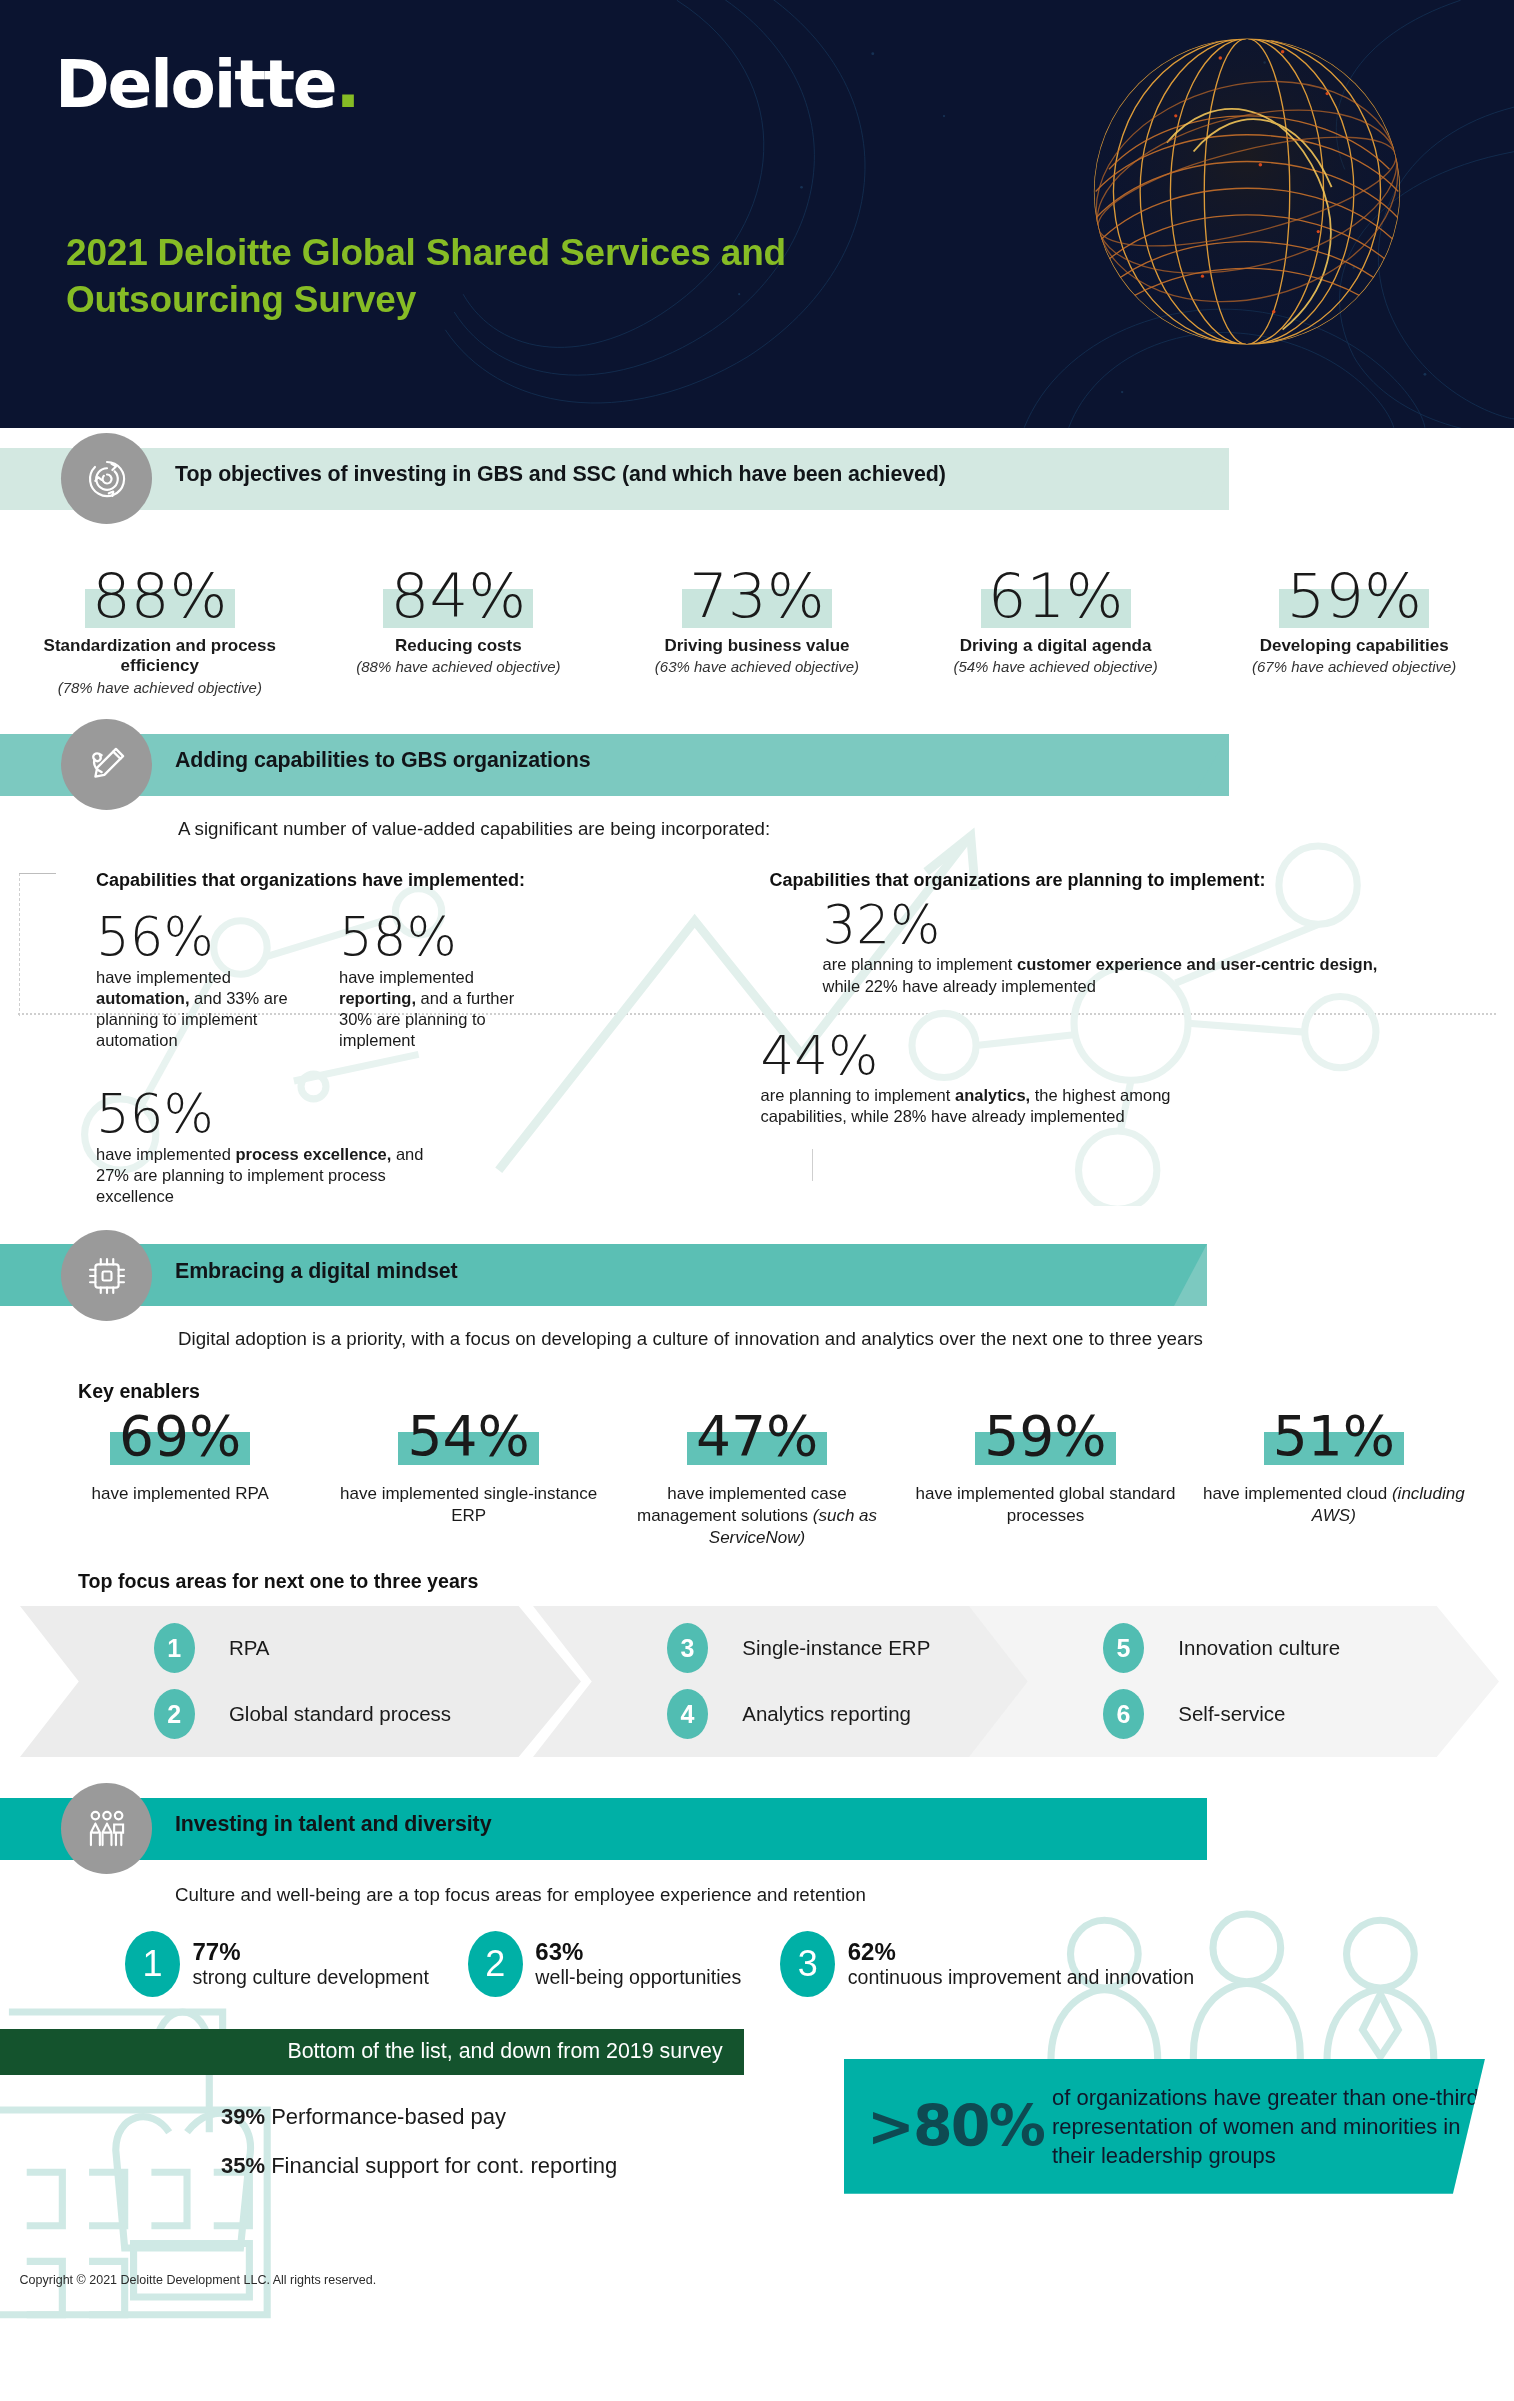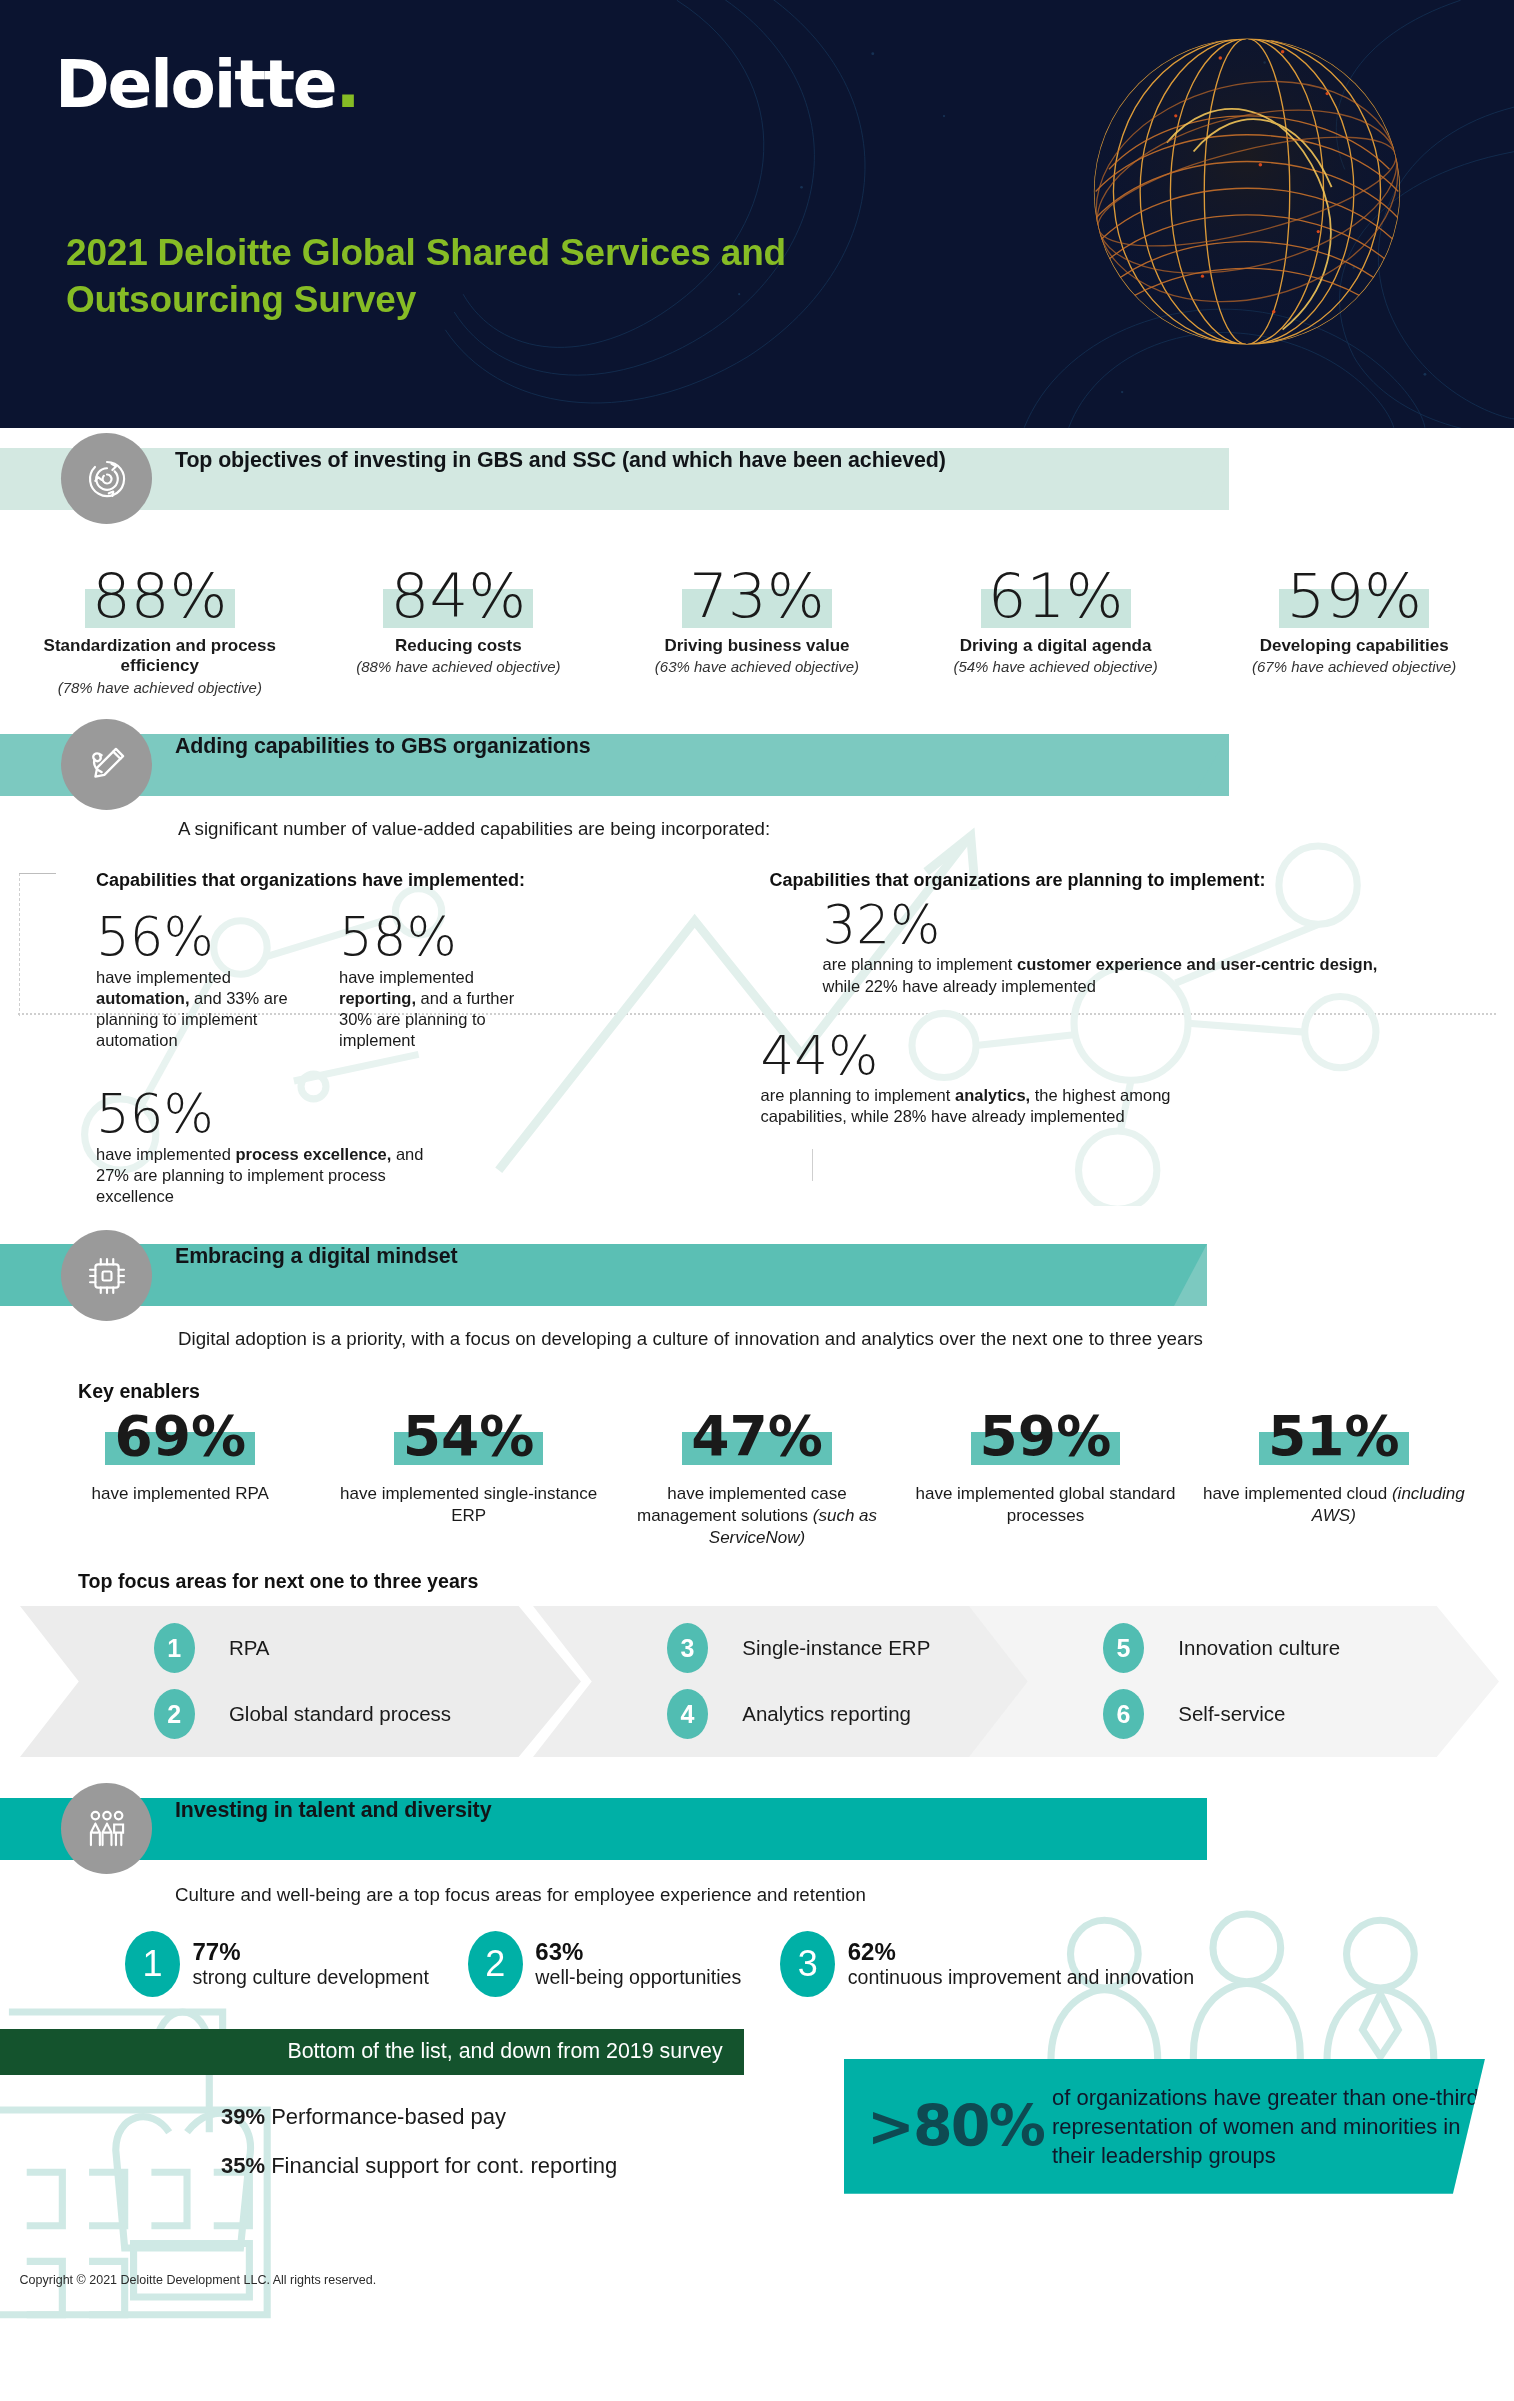--- a/index.html
+++ b/index.html
@@ -56,21 +56,21 @@
     color: #86bc25;
     letter-spacing: -0.2px;
   }
 
   
   .band-wrap { position: relative; }
   .band {
     position: relative;
     height: 54px;
     display: flex;
-    align-items: flex-start;
+    align-items: center;
   }
   .band-shape {
     position: absolute;
     left: 0; top: 0; height: 62px;
     z-index: 1;
   }
   .band-title {
     position: relative;
     z-index: 3;
     font-weight: 700;
@@ -200,21 +200,21 @@
     color: #111;
   }
   .enablers {
     display: flex;
     padding: 5.3px 36px 0 36px;
   }
   .enabler { flex: 1; text-align: center; padding: 0 10.7px; }
   .enabler .big {
     display: inline-block;
     font-family: "DejaVu Sans", sans-serif;
-    font-weight: 700;
+    font-weight: 400;
     font-size: 55px;
     line-height: 1;
     color: #1a1a1a;
     padding: 0 9px;
     position: relative;
   }
   .enabler .big::before {
     content: "";
     position: absolute;
     left: 0; right: 0; top: 23px; bottom: -1.8px;

